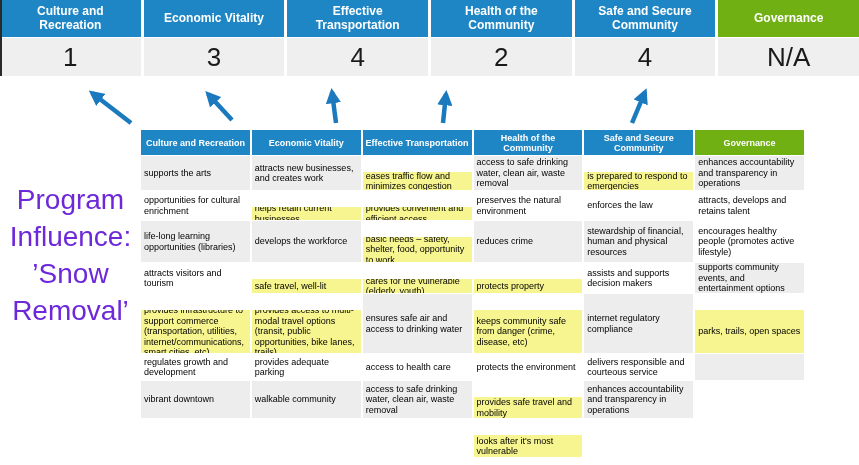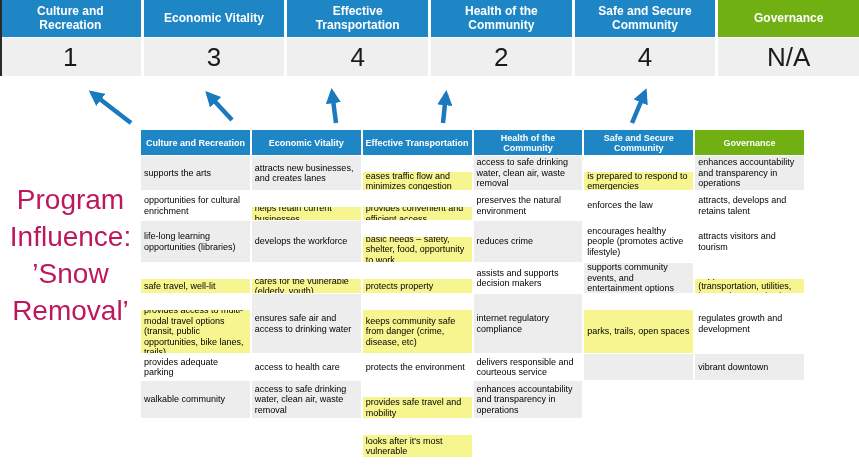--- a/index.html
+++ b/index.html
@@ -19,21 +19,21 @@
     color:#fff; font-weight:bold; font-size:12px; line-height:13.5px; padding:2px 6px;}
   .sb-val{background:var(--numsbg); display:flex; align-items:center; justify-content:center;
     color:var(--ink); font-size:26px;}
   .slide-edge{position:absolute; left:0; top:0; width:2px; height:76px; background:#2a2a2a;}
 
   
   .arrow-layer{position:absolute; inset:0; pointer-events:none;}
 
   
   .prog-label{position:absolute; left:0; top:181px; width:141px; text-align:center;
-    font-size:28px; line-height:37px; color:#be185d;}
+    font-size:28px; line-height:37px; color:#6d28d9;}
 
   
   .matrix{position:absolute; left:141px; top:130px; width:663px;
     display:grid; grid-template-columns:repeat(6,1fr);
     grid-template-rows:25px 34px 29px 41px 30px 59px 26px 37px 38px;
     column-gap:2px; row-gap:1px; background:#fff;}
   .mh{display:flex; align-items:center; justify-content:center; text-align:center;
     color:#fff; font-weight:bold; font-size:9px; line-height:10px; padding:1px 2px;}
   .mc{background:#fff; display:flex; align-items:center; text-align:left;
     font-size:9px; line-height:10.5px; color:#000; padding:2px 3px; overflow:hidden;}
@@ -82,35 +82,36 @@
   </div>
 
   <div class="matrix">
       <div class="mh" style="background: rgb(31, 134, 197);">Culture and Recreation</div>
       <div class="mh" style="background: rgb(31, 134, 197);">Economic Vitality</div>
       <div class="mh" style="background: rgb(31, 134, 197);">Effective Transportation</div>
       <div class="mh" style="background: rgb(31, 134, 197);">Health of the Community</div>
       <div class="mh" style="background: rgb(31, 134, 197);">Safe and Secure Community</div>
       <div class="mh" style="background: rgb(112, 176, 18);">Governance</div>
       <div class="mc band">supports the arts</div>
-      <div class="mc band">attracts new businesses, and creates lanes</div>
+      <div class="mc band">attracts new businesses, and creates work</div>
       <div class="mc band hl">eases traffic flow and minimizes congestion</div>
       <div class="mc band">access to safe drinking water, clean air, waste removal</div>
       <div class="mc band hl">is prepared to respond to emergencies</div>
       <div class="mc band">enhances accountability and transparency in operations</div>
       <div class="mc">opportunities for cultural enrichment</div>
       <div class="mc hl">helps retain current businesses</div>
       <div class="mc hl">provides convenient and efficient access</div>
       <div class="mc">preserves the natural environment</div>
       <div class="mc">enforces the law</div>
       <div class="mc">attracts, develops and retains talent</div>
       <div class="mc band">life-long learning opportunities (libraries)</div>
       <div class="mc band">develops the workforce</div>
       <div class="mc band hl">basic needs – safety, shelter, food, opportunity to work</div>
       <div class="mc band">reduces crime</div>
+      <div class="mc band">stewardship of financial, human and physical resources</div>
       <div class="mc">encourages healthy people (promotes active lifestyle)</div>
       <div class="mc">attracts visitors and tourism</div>
       <div class="mc hl">safe travel, well-lit</div>
       <div class="mc hl">cares for the vulnerable (elderly, youth)</div>
       <div class="mc hl">protects property</div>
       <div class="mc">assists and supports decision makers</div>
       <div class="mc band">supports community events, and entertainment options</div>
       <div class="mc band hl">provides infrastructure to support commerce (transportation, utilities, internet/communications, smart cities, etc)</div>
       <div class="mc band hl">provides access to multi-modal travel options (transit, public opportunities, bike lanes, trails)</div>
       <div class="mc band">ensures safe air and access to drinking water</div>

